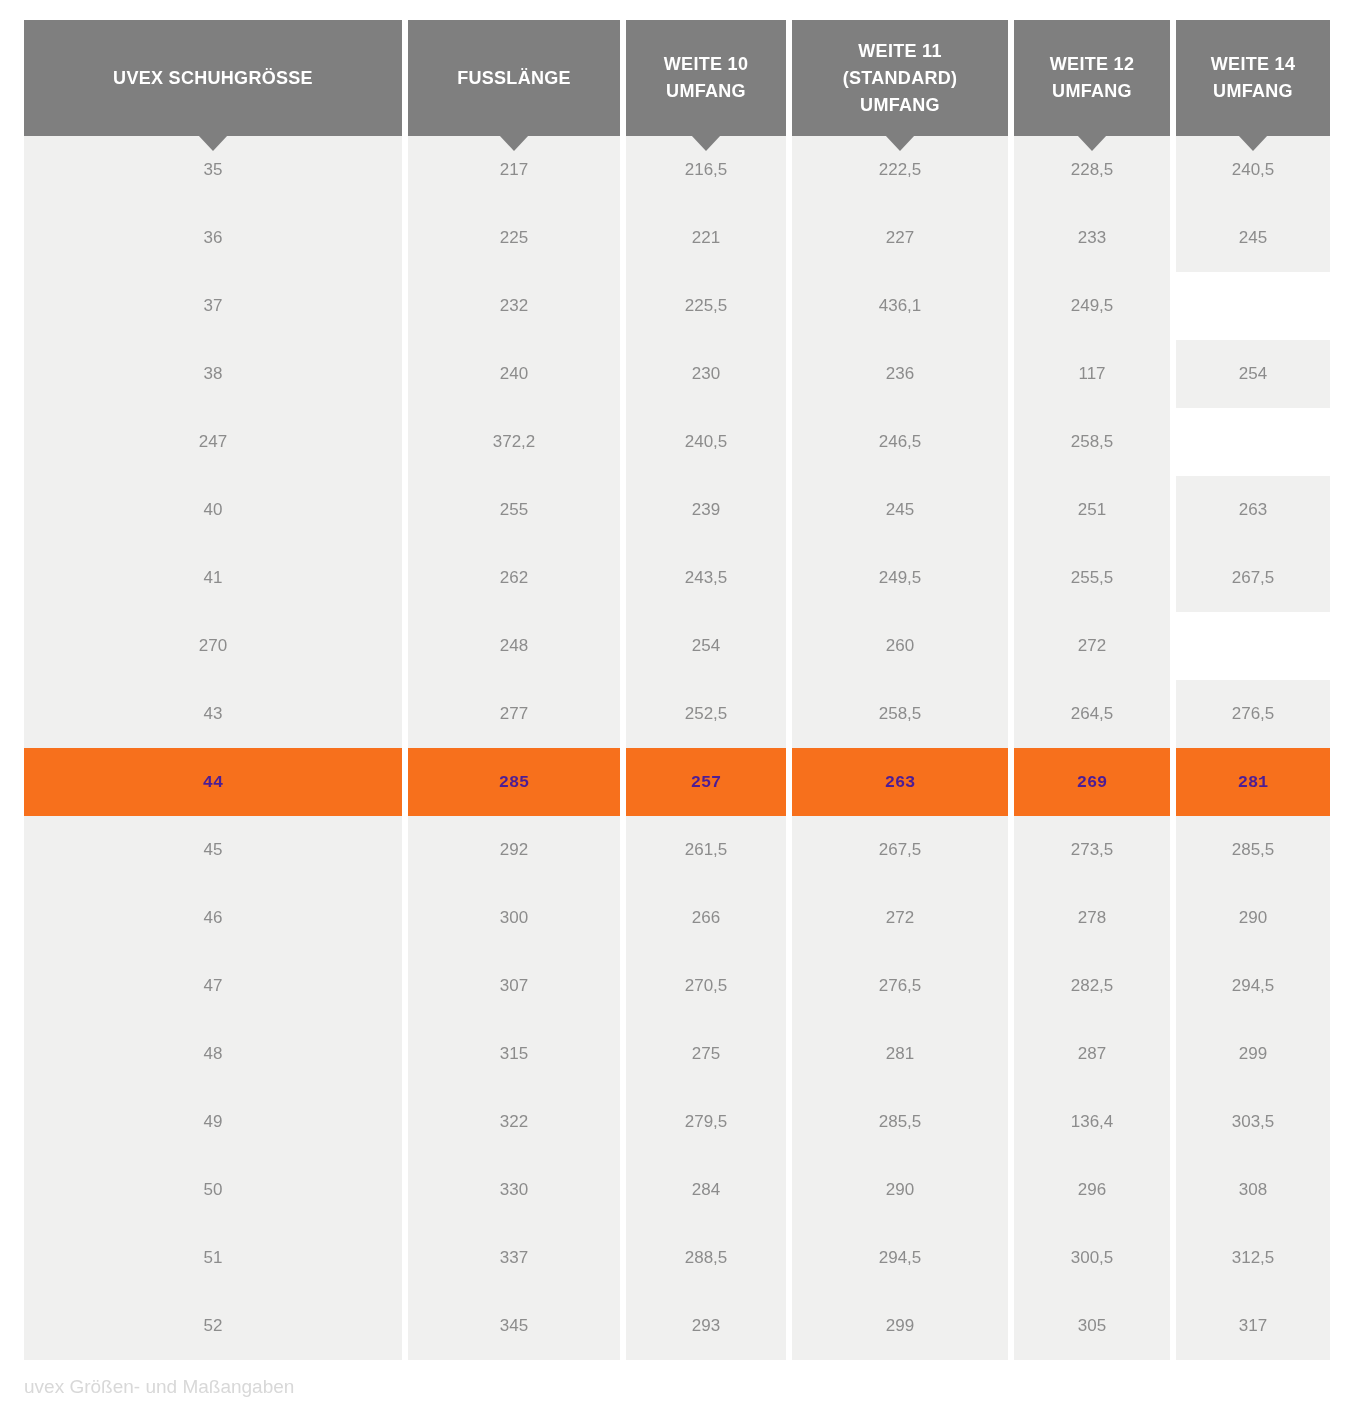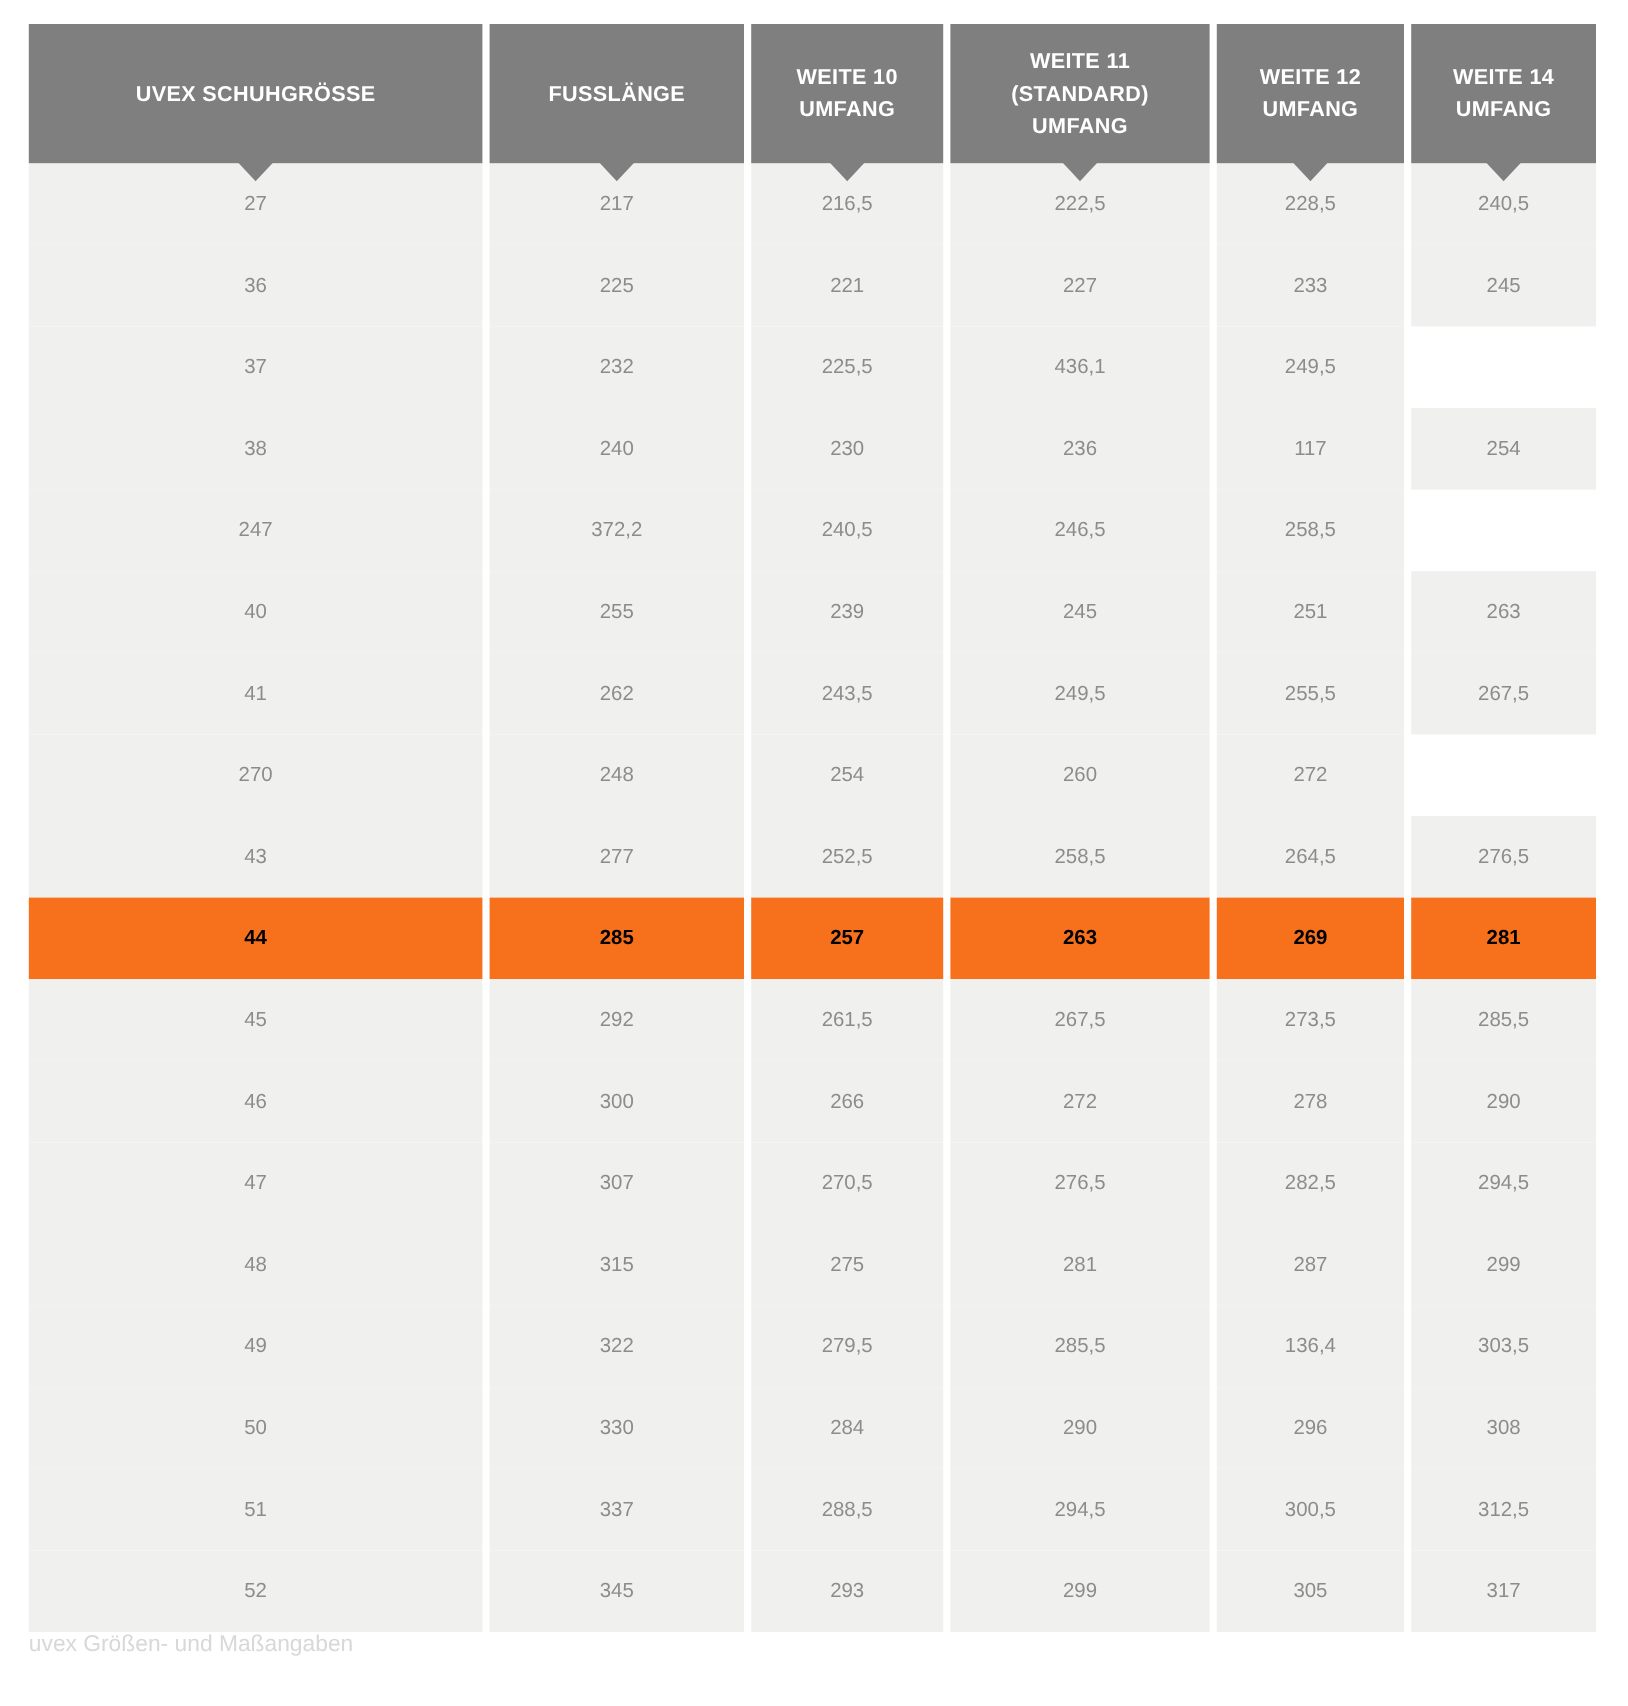--- a/index.html
+++ b/index.html
@@ -59,24 +59,26 @@
     height: 68px;
     background: #f0f0ef;
     color: #8c8c8c;
     font-size: 17px;
     display: flex;
     align-items: center;
     justify-content: center;
   }
   .tr.highlight .td {
     background: #f7701c;
-    color: #000000;
+    color: #4c1d95;
     font-weight: bold;
+    font-family: Liberation Mono, monospace;
   }
   .caption {
+    margin-top: 16px;
     font-size: 19px;
     color: #d8d8d8;
   }
 </style>
 </head>
 <body>
 
 <div class="page">
   <div class="size-table">
     <div class="thead grid-row" id="thead">
@@ -117,21 +119,21 @@
         <div class="th">
           <div class="th-text">
             <span>WEITE 14</span>
             <span>UMFANG</span>
           </div>
           <span class="pointer"></span>
         </div>
       </div>
     <div class="tbody" id="tbody">
         <div class="tr grid-row">
-          <div class="td">27</div>
+          <div class="td">35</div>
           <div class="td">217</div>
           <div class="td">216,5</div>
           <div class="td">222,5</div>
           <div class="td">228,5</div>
           <div class="td">240,5</div>
         </div>
         <div class="tr grid-row">
           <div class="td">36</div>
           <div class="td">225</div>
           <div class="td">221</div>

